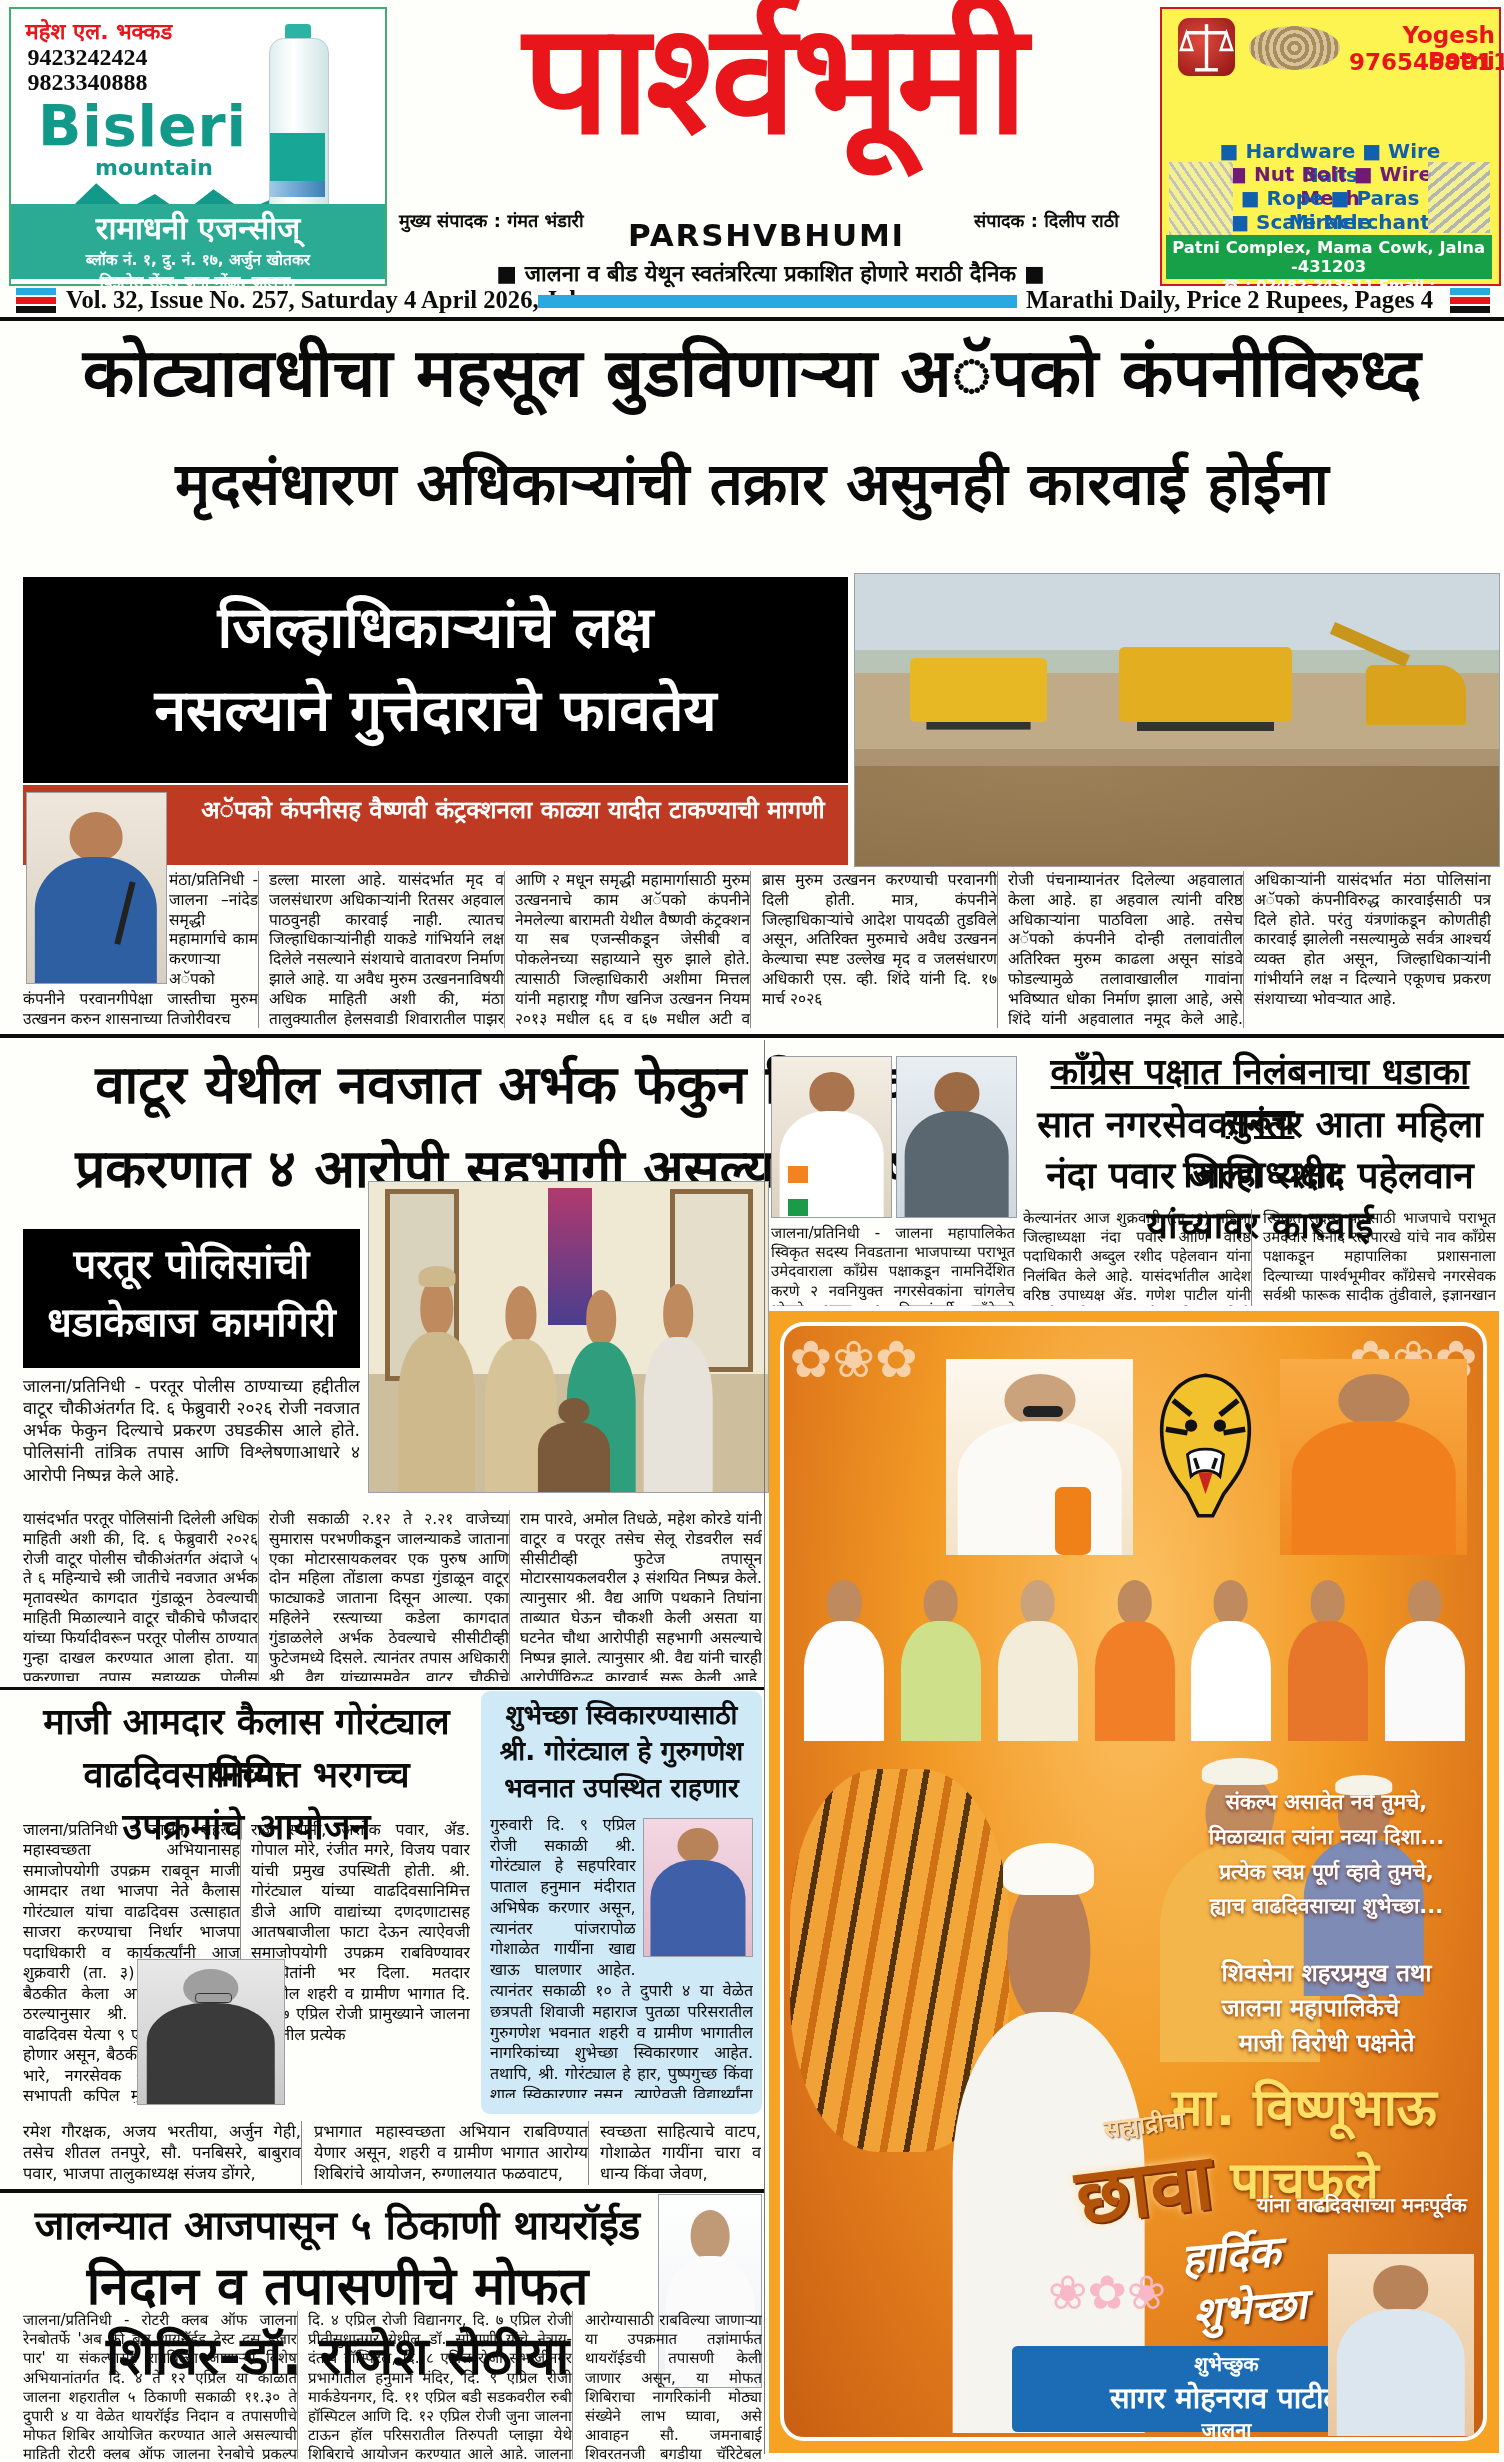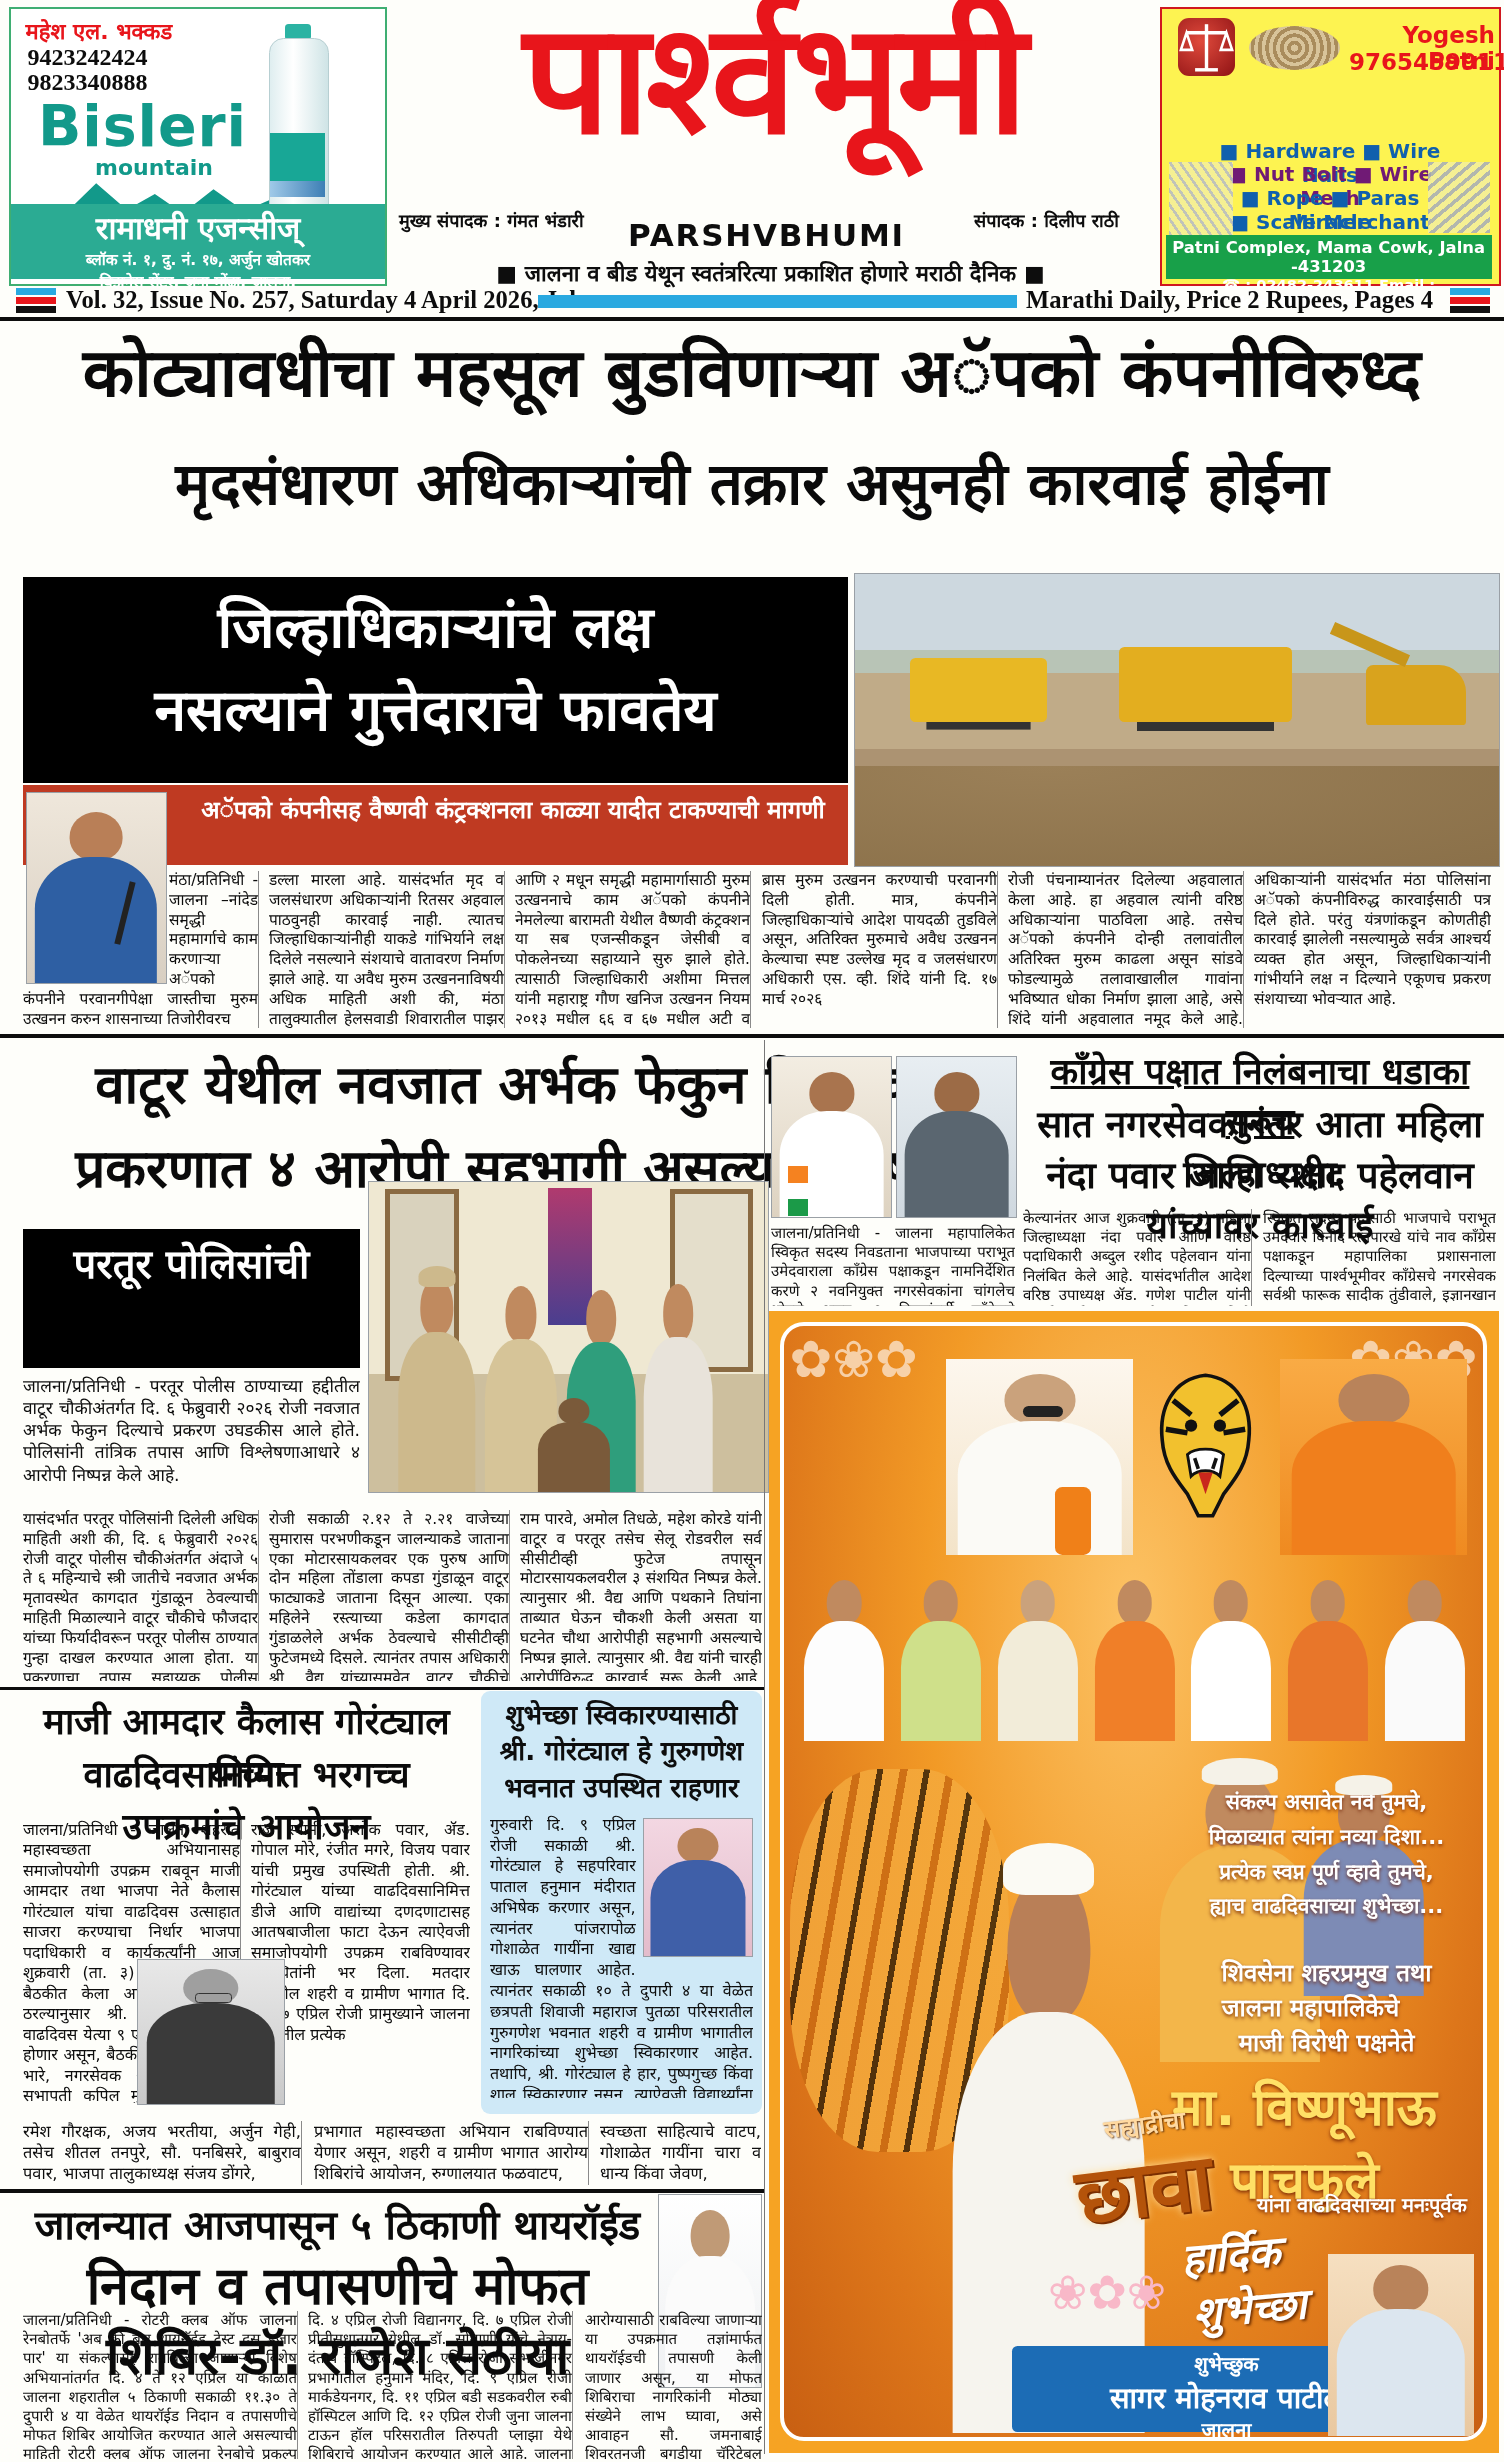--- a/index.html
+++ b/index.html
@@ -149,20 +149,21 @@
     <span>अधिकाऱ्यांनी यासंदर्भात मंठा पोलिसांना अॅपको कंपनीविरुद्ध कारवाईसाठी पत्र दिले होते. परंतु यंत्रणांकडून कोणतीही कारवाई झालेली नसल्यामुळे सर्वत्र आश्चर्य व्यक्त होत असून, जिल्हाधिकाऱ्यांनी गांभीर्याने लक्ष न दिल्याने एकूणच प्रकरण संशयाच्या भोवऱ्यात आहे.</span>
   </div>
 
   <div class="abs rule" style="left:0;top:1034px;width:1505px;height:3.6px;"></div>
 
   <div class="abs hl ctr" style="left:23px;top:1047px;width:990px;font-size:53px;line-height:1.45;">वाटूर येथील नवजात अर्भक फेकुन दिल्याच्या</div>
   <div class="abs hl ctr" style="left:23px;top:1131px;width:990px;font-size:53px;line-height:1.45;">प्रकरणात ४ आरोपी सहभागी असल्याचे निष्पन्न</div>
 
   <div class="abs" style="left:23px;top:1229px;width:337px;height:139px;background:#000;">
     <div class="ctr b white" style="font-size:40px;line-height:1.55;margin-top:3.6px;">परतूर पोलिसांची</div>
+    <div class="ctr b white" style="font-size:40px;line-height:1.35;">धडाकेबाज कामगिरी</div>
   </div>
 
   <div class="ph" style="left:368px;top:1181px;width:399px;height:310px;background:linear-gradient(#efe8d2 0 62%,#cdbf9e 62% 100%);">
     <div class="abs" style="left:16.4px;top:7.3px;width:64px;height:182px;border:5.5px solid #8a6a42;background:#d9d2bd;"></div>
     <div class="abs" style="left:301px;top:7.3px;width:73px;height:173px;border:5.5px solid #8a6a42;background:#e4decb;"></div>
     <div class="abs" style="left:179px;top:5.5px;width:44px;height:137px;background:linear-gradient(180deg,#b03a6e,#4a3e8f);"></div>
     <div class="person cap" style="left:24px;top:82px;width:88px;height:228px;--shirt:#cdb98c;--cap:#cdb98c;">
         <i class="hd"></i>
         <i class="tr"></i>
       </div>

